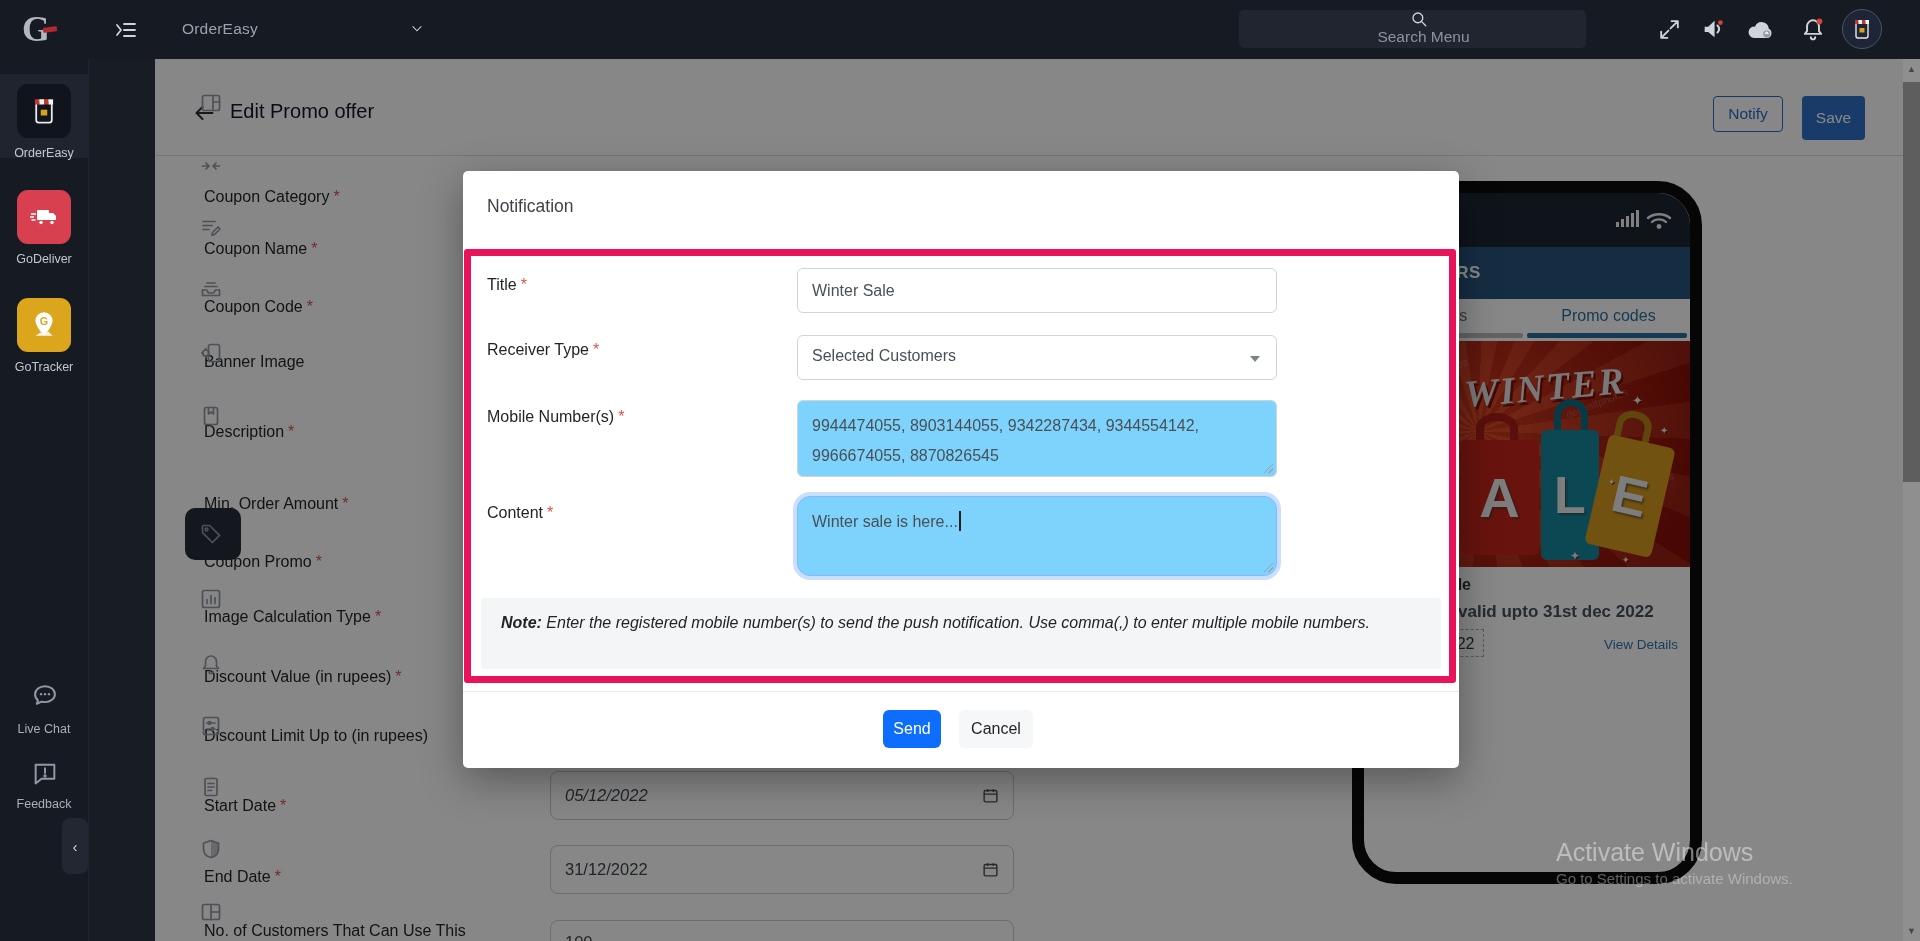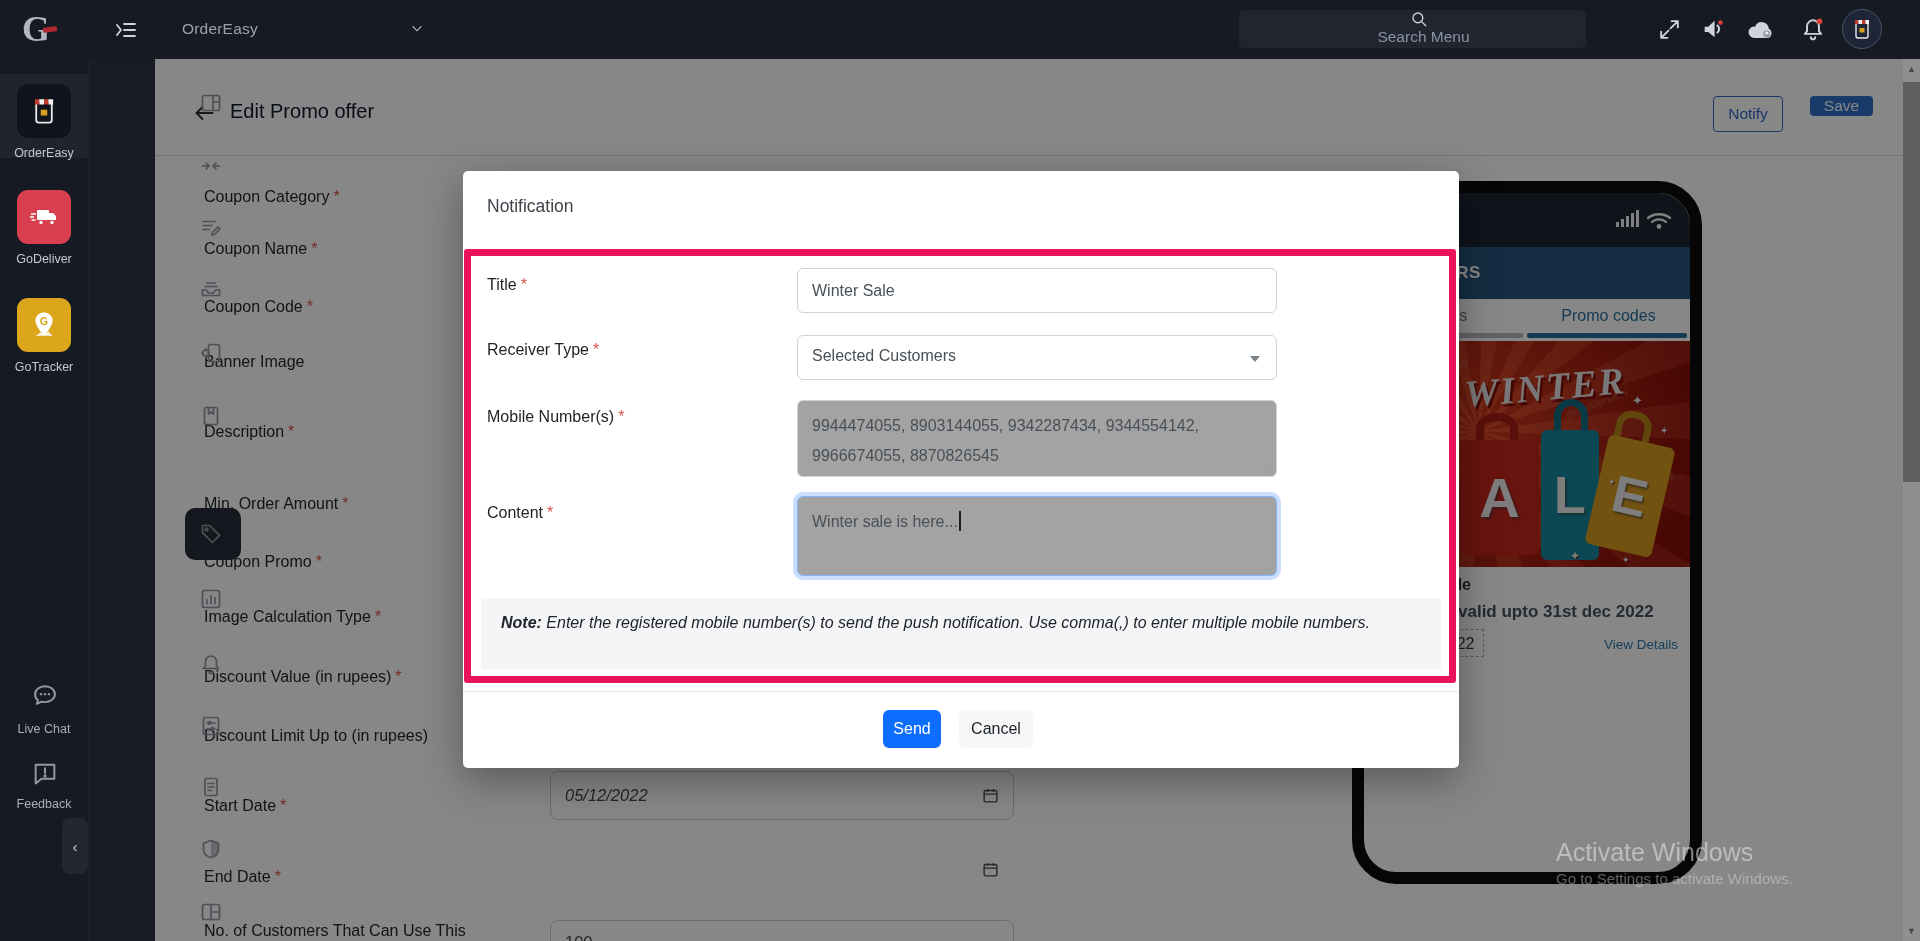--- a/index.html
+++ b/index.html
@@ -29,21 +29,21 @@
   .ric { stroke:#9298a2; fill:none; stroke-width:1.7; stroke-linecap:round; stroke-linejoin:round; }
   .rail-item { position:absolute; left:110px; width:24px; height:24px; }
   .rail-active { position:absolute; left:96px; top:449px; width:56px; height:52px; background:#262c37; border-radius:10px; }
   .collapse-btn { position:absolute; left:62px; top:818px; width:26px; height:56px; background:#222732; border-radius:8px; color:#cfd3da; font-size:15px; display:flex; align-items:center; justify-content:center; z-index:11;}
 
   
   .main { position:absolute; left:155px; top:59px; width:1765px; height:882px; background:#ffffff; }
   .page-title { position:absolute; left:230px; top:100px; font-size:20px; color:#0f172a; }
   .hdr-divider { position:absolute; left:155px; top:155px; width:1748px; height:1px; background:#d9dcdf; }
   .btn-notify { position:absolute; left:1713px; top:96px; width:70px; height:36px; border:1px solid #2f6bc9; color:#2f6bc9; background:#fff; border-radius:4px; font-size:15.5px; }
-  .btn-save { position:absolute; left:1802px; top:96px; width:63px; height:20px; background:#2e70c8; color:#fff; border:none; border-radius:4px; font-size:15.5px;margin-left:8px; }
+  .btn-save { position:absolute; left:1802px; top:96px; width:63px; height:44px; background:#2e70c8; color:#fff; border:none; border-radius:4px; font-size:15.5px; }
   .flabel { position:absolute; left:204px; font-size:16px; color:#23272b; white-space:nowrap; }
   .req { color:#d9534f; margin-left:4px; }
   .dinput { position:absolute; left:550px; width:464px; height:49px; border:1px solid #c8cdd3; border-radius:8px; background:#fff; font-size:16.5px; color:#3f464e; padding:0 40px 0 14px; font-family:"Liberation Sans",sans-serif;}
   .cal-ic { position:absolute; left:982px; width:17px; height:17px; }
 
   
   .phone { position:absolute; left:1352px; top:181px; width:350px; height:703px; border:12px solid #0d0d0d; border-radius:44px; background:#fff; overflow:hidden; }
   .ph-status { position:absolute; left:0; top:0; width:326px; height:54px; background:#1d2633; }
   .ph-header { position:absolute; left:0; top:54px; width:326px; height:52px; background:#28567f; color:#fff; font-weight:700; font-size:17px; letter-spacing:.5px; line-height:52px; }
   .ph-tabs { position:absolute; left:0; top:106px; width:326px; height:42px; background:#fff; }
@@ -59,22 +59,22 @@
   .ph-body-text { position:absolute; color:#333; }
 
   
   .dim { position:absolute; left:155px; top:59px; width:1765px; height:882px; background:rgba(0,0,0,.47); z-index:20; }
   .modal { position:absolute; left:463px; top:171px; width:996px; height:597px; background:#fff; border-radius:5px; z-index:30; box-shadow:0 12px 40px rgba(0,0,0,.35); }
   .modal-title { position:absolute; left:24px; top:25px; font-size:17.5px; color:#3f4349; }
   .m-label { position:absolute; left:24px; font-size:16px; color:#212529; }
   .m-input { position:absolute; left:334px; width:480px; height:45px; border:1px solid #ced4da; border-radius:6px; font-size:16px; color:#495057; padding:0 14px; font-family:"Liberation Sans",sans-serif; background:#fff;}
   .m-select { position:absolute; left:334px; width:480px; height:45px; border:1px solid #ced4da; border-radius:6px; font-size:16px; color:#495057; padding:11px 14px 0 14px; background:#fff;}
   .sel-caret { position:absolute; right:16px; top:20px; width:0; height:0; border-left:5px solid transparent; border-right:5px solid transparent; border-top:6px solid #7a828a; }
-  .m-area { position:absolute; left:334px; width:480px; border:1px solid #ced4da; border-radius:6px; font-size:16px; color:#495057; padding:10px 52px 10px 14px; line-height:30px; background:#a3a3a3;}
-  .m-area.focus { border-color:#86b7fe; box-shadow:0 0 0 4px rgba(13,110,253,.22); padding-right:30px;}
+  .m-area { position:absolute; left:334px; width:480px; border:1px solid #ced4da; border-radius:6px; font-size:16px; color:#495057; padding:10px 52px 10px 14px; line-height:30px; background:#7dd3fc;}
+  .m-area.focus { border-color:#86b7fe; box-shadow:0 0 0 4px rgba(13,110,253,.22); padding-right:30px;border-radius:13px;}
   .grip { position:absolute; right:3px; bottom:3px; width:11px; height:11px;
      background:linear-gradient(135deg,transparent 0 55%,#9aa0a6 55% 63%,transparent 63% 76%,#9aa0a6 76% 84%,transparent 84%);}
   .caret-bar { display:inline-block; width:2px; height:20px; background:#1b1e21; vertical-align:-4px; margin-left:1px;}
   .note-box { position:absolute; left:18px; top:427px; width:960px; height:71px; background:#f3f5f7; border-radius:3px; padding:12px 20px; font-size:16px; color:#212529; line-height:26px;font-style:italic;}
   .pink-rect { position:absolute; left:1px; top:78px; width:992px; height:434px; border:7px solid #e8135c; border-radius:3px; z-index:40; pointer-events:none;}
   .m-footer-line { position:absolute; left:0; top:520px; width:996px; height:1px; background:#e7eaed; }
   .btn-send { position:absolute; left:420px; top:539px; width:58px; height:38px; background:#0d6efd; color:#fff; border:none; border-radius:6px; font-size:16px; }
   .btn-cancel { position:absolute; left:496px; top:539px; width:74px; height:38px; background:#f6f7f8; color:#212529; border:none; border-radius:6px; font-size:16px; }
 
   
@@ -319,20 +319,21 @@
   <div class="flabel" style="top:868px;z-index:5"><span>End Date</span><span class="req">*</span></div>
   <div class="flabel" style="top:922px;z-index:5"><span>No. of Customers That Can Use This</span></div>
 
   <input class="dinput" style="top: 771px; z-index: 5; font-style: italic;" value="05/12/2022">
   <svg class="cal-ic" style="top:787px;z-index:6" viewBox="0 0 24 24">
     <g stroke="#4a4f55" fill="none" stroke-width="2">
         <rect x="3" y="5" width="18" height="16" rx="2"></rect>
         <path d="M3 10h18M8 3v4M16 3v4"></path>
       </g>
     </svg>
+  <input class="dinput" style="top: 845px; z-index: 5;" value="31/12/2022">
   <svg class="cal-ic" style="top:861px;z-index:6" viewBox="0 0 24 24">
     <g stroke="#4a4f55" fill="none" stroke-width="2">
         <rect x="3" y="5" width="18" height="16" rx="2"></rect>
         <path d="M3 10h18M8 3v4M16 3v4"></path>
       </g>
     </svg>
   <input class="dinput" style="top: 920px; height: 45px; z-index: 5;" value="100">
 
   <div class="phone">
     <div class="ph-status">

